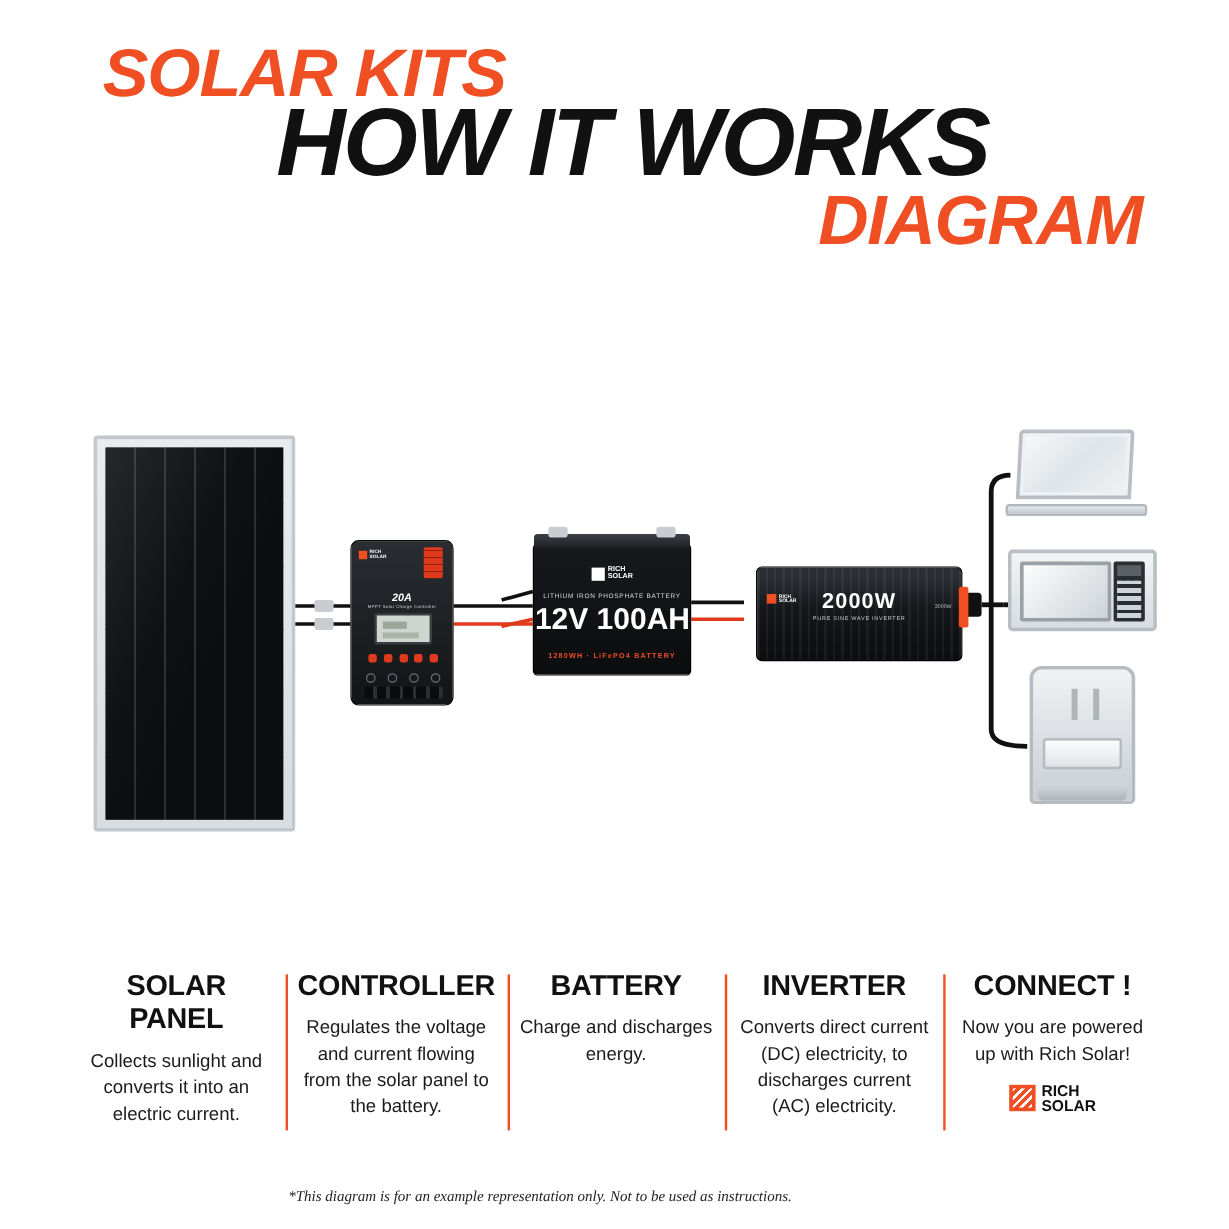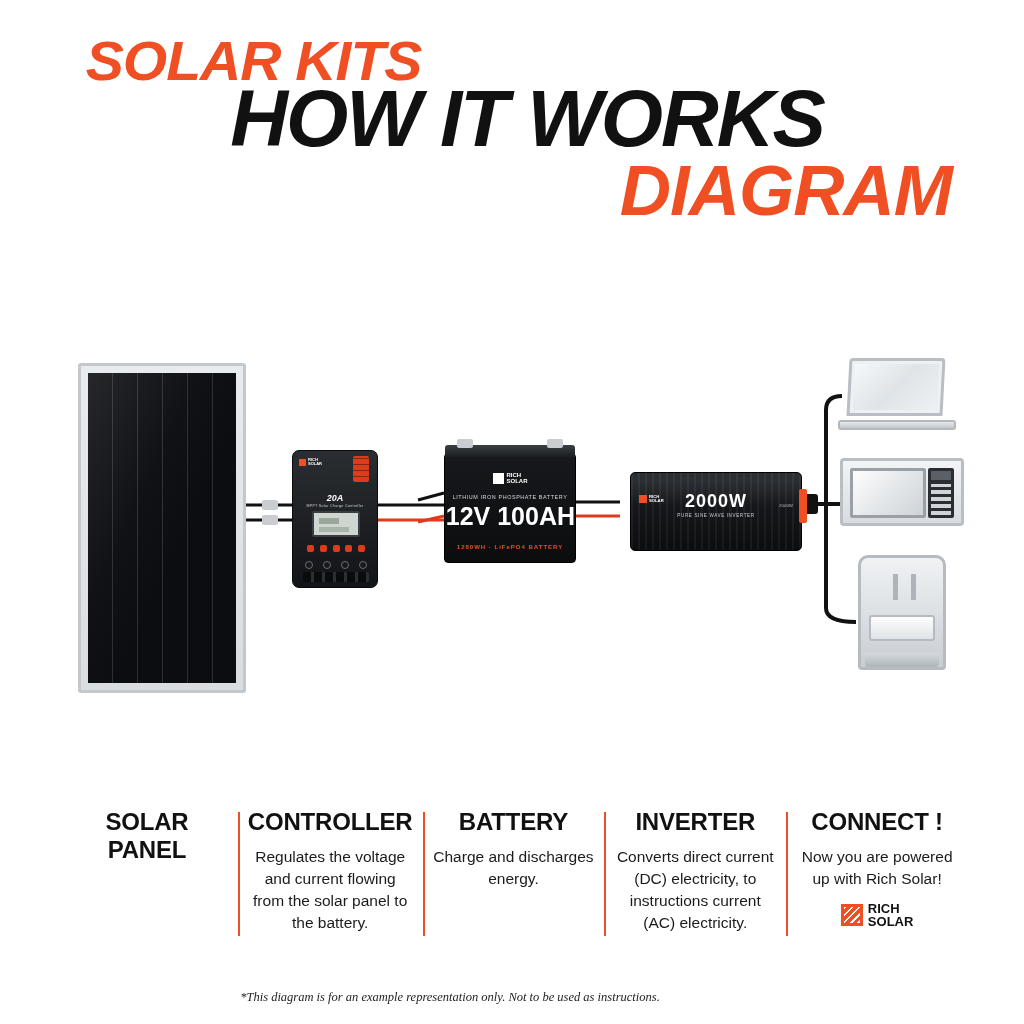--- a/index.html
+++ b/index.html
@@ -22,21 +22,21 @@
     transform: scaleX(1.02); transform-origin: left center;
   }
   .t-line2 {
     text-align: center;
     font-size: 80px; font-weight: bold; font-style: italic;
     letter-spacing: -2px; color: #111; line-height: 0.95;
     margin-top: -6px; padding-left: 30px;
   }
   .t-line3 {
     text-align: right; padding-right: 72px;
-    font-size: 71px; font-weight: bold; font-style: italic;
+    font-size: 58px; font-weight: bold; font-style: italic;
     letter-spacing: -1px; color: #f04e23; line-height: 1;
     margin-top: -2px;
   }
 
   
   .diagram { position: absolute; left: 0; top: 340px; width: 1024px; height: 400px; }
   .wires { position: absolute; left: 0; top: 0; }
 
   
   .panel {
@@ -290,32 +290,33 @@
           <i></i>
         </div>
       <div class="drawer"></div>
       <div class="foot"></div>
     </div>
   </div>
 
   <div class="footer">
     <div class="col">
       <h3>SOLAR PANEL</h3>
+      <p>Collects sunlight and converts it into an electric current.</p>
     </div>
     <div class="col">
       <h3>CONTROLLER</h3>
       <p>Regulates the voltage and current flowing from the solar panel to the battery.</p>
     </div>
     <div class="col">
       <h3>BATTERY</h3>
       <p>Charge and discharges energy.</p>
     </div>
     <div class="col">
       <h3>INVERTER</h3>
-      <p>Converts direct current (DC) electricity, to instructions current (AC) electricity.</p>
+      <p>Converts direct current (DC) electricity, to discharges current (AC) electricity.</p>
     </div>
     <div class="col">
       <h3>CONNECT !</h3>
       <p>Now you are powered up with Rich Solar!</p>
       <div class="brand">
         <span class="mk"></span>
         <span class="tx">
           <span>RICH</span><br>
           <span>SOLAR</span>
         </span>

